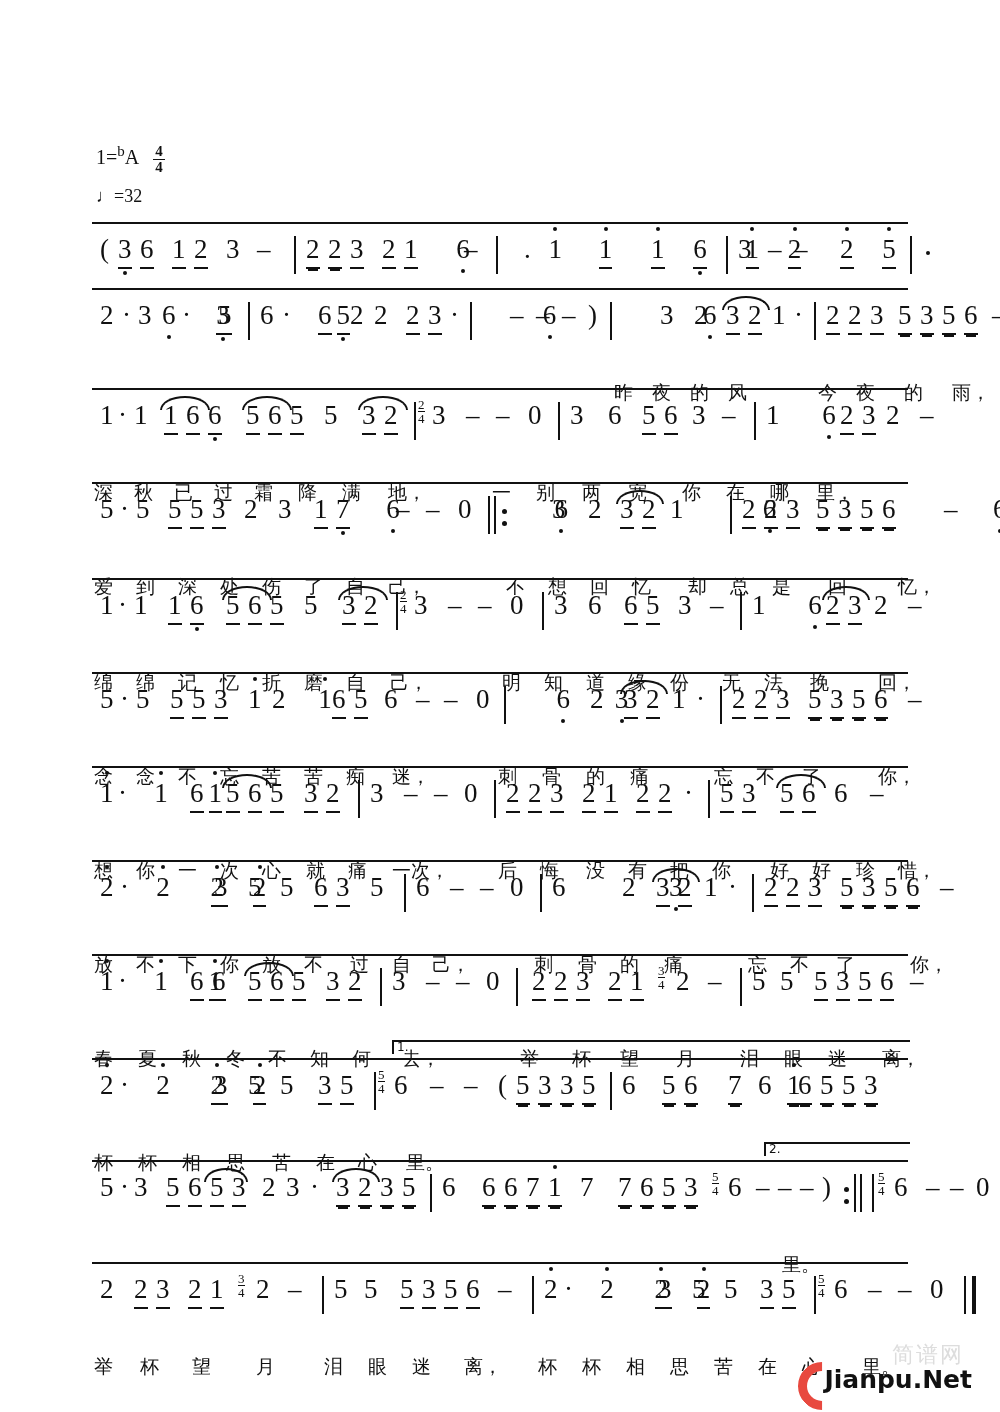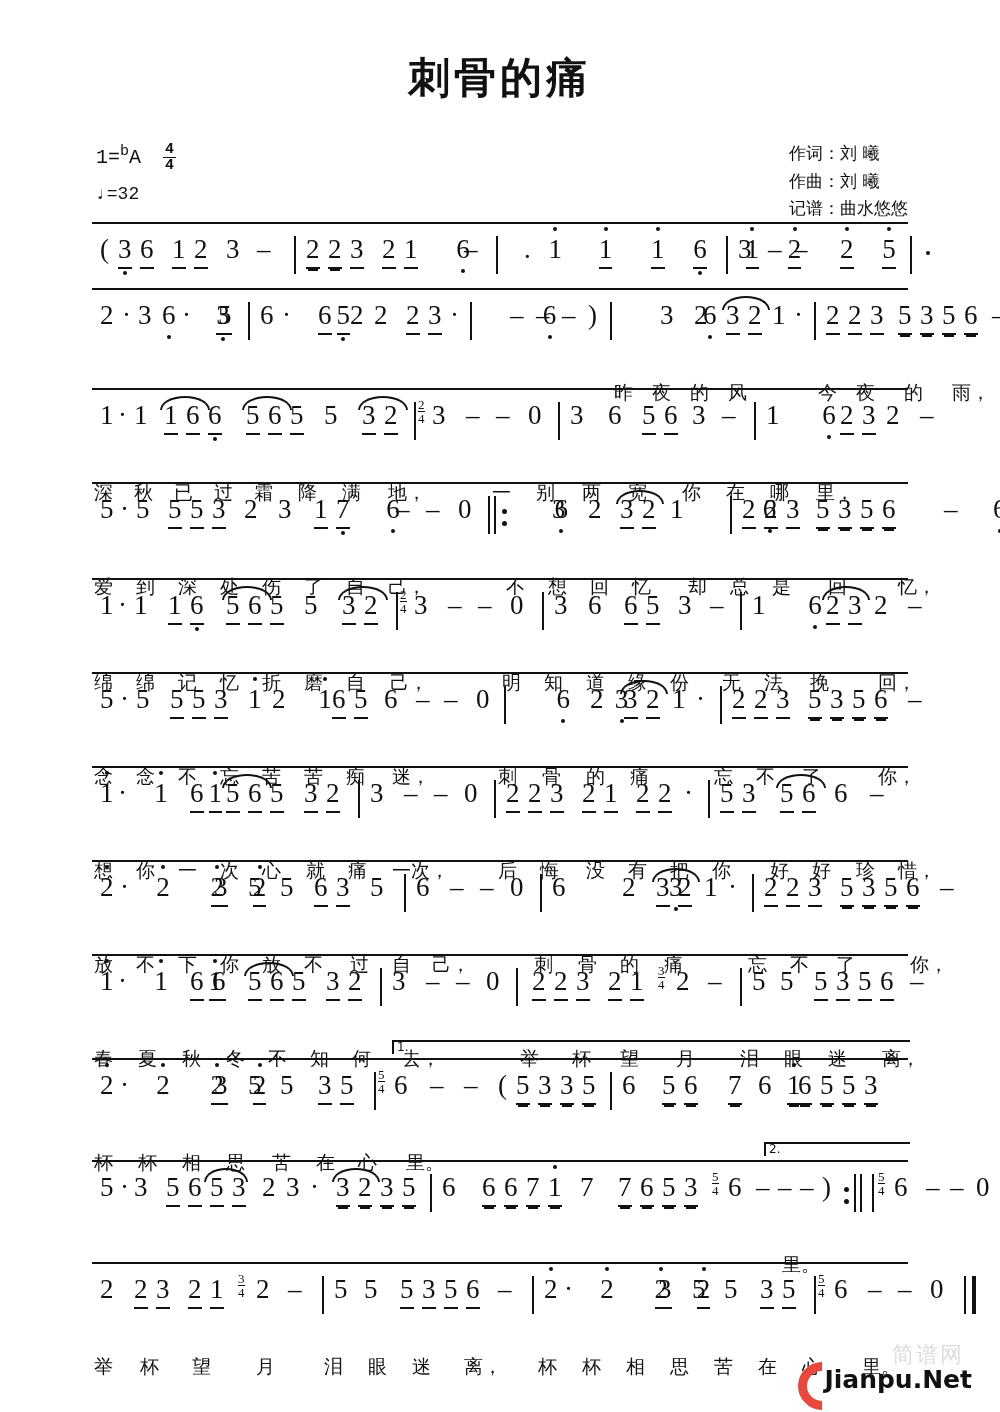--- a/index.html
+++ b/index.html
@@ -24,21 +24,21 @@
   }
   .singer{
     position:absolute;top:118px;left:0;width:1000px;
     text-align:center;
     font-family:"DejaVu Sans", sans-serif;
     font-size:19px;
     letter-spacing:2px;
   }
   .keyblock{
     position:absolute;left:96px;top:142px;
-    font-family:Liberation Mono, monospace;
+    font-family:Liberation Serif, serif;
     font-size:20px;
     line-height:1.25;
   }
   .keyblock .row1{white-space:nowrap;}
   .keyblock .flat{font-size:15px;vertical-align:super;}
   .keyblock .meter{
     display:inline-block;vertical-align:middle;
     font-size:15px;line-height:1.0;text-align:center;
     margin-left:10px;font-weight:bold;
   }
@@ -128,38 +128,32 @@
     position:absolute;right:36px;bottom:42px;
     font-family:"DejaVu Sans", sans-serif;
     font-size:22px;color:#ddd;letter-spacing:2px;
   }
 </style>
 </head>
 <body>
 
 <div class="page">
 
-  <div class="title">刺骨的痛</div>
 
   <div class="keyblock">
     <div class="row1">
       <span>1=</span><span class="flat">b</span><span>A</span>
       <span class="meter">
         <span class="num">4</span>
         <span class="den">4</span>
       </span>
     </div>
     <div class="tempo">♩=32</div>
   </div>
 
-  <div class="credits">
-    <div>作词：刘  曦</div>
-    <div>作曲：刘  曦</div>
-    <div>记谱：曲水悠悠</div>
-  </div>
 
   <div class="sys" style="top:222px;">
     <div class="staffline" style="top:0;"></div>
     <div class="notes" style="top:12px;">
       <span class="n" style="left:8px;">(</span>
       <span class="n u1 dot-under" style="left:26px;">3</span>
       <span class="n u1" style="left:48px;">6</span>
       <span class="n u1" style="left:80px;">1</span>
       <span class="n u1" style="left:102px;">2</span>
       <span class="n" style="left:134px;">3</span>

